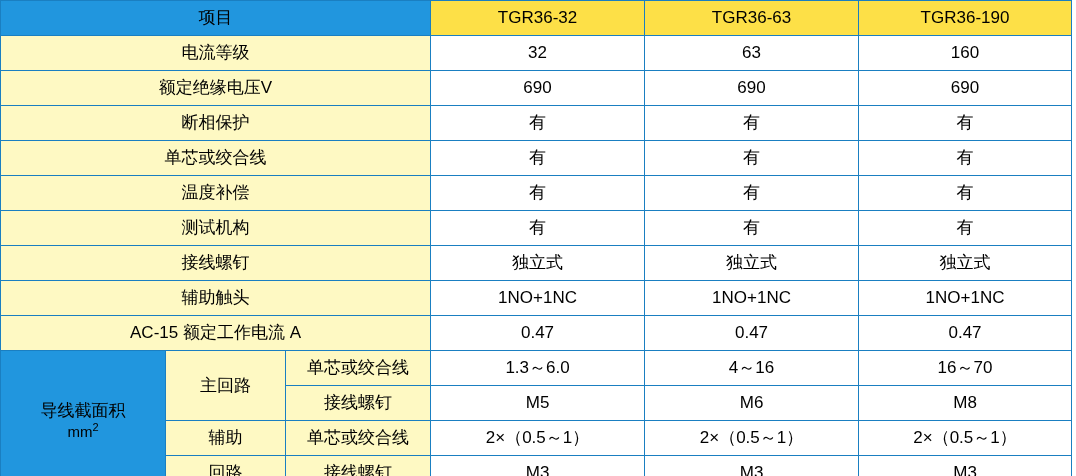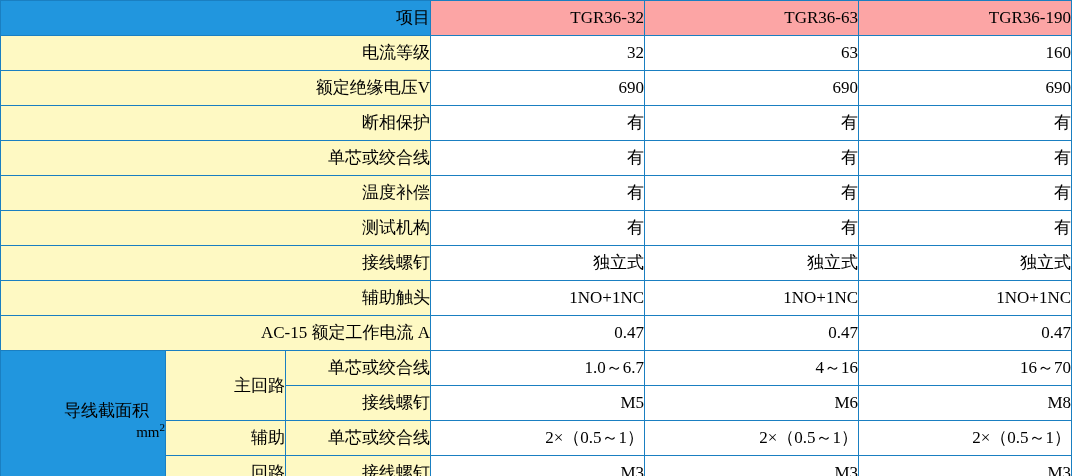--- a/index.html
+++ b/index.html
@@ -16,47 +16,47 @@
   #spec-table {
     border-collapse: collapse;
     table-layout: fixed;
     width: 1071px;
     margin: 0;
     border: 1px solid #1a7fc1;
   }
   #spec-table td {
     border: 1px solid #1a7fc1;
     padding: 0;
-    text-align: right;
+    text-align: center;
     vertical-align: middle;
     font-size: 17px;
     color: #000000;
     height: 34px;
     line-height: 1.25;
-    font-family: Liberation Serif, serif;
+    font-family: Liberation Sans, sans-serif;
   }
   td.label {
     background: #fef9c3;
     color: #ffffff;
     font-family: "Liberation Sans", sans-serif;
     font-size: 17px;
   }
   td.value {
     background: #ffffff;
     color: #000000;
     font-family: "Liberation Serif", serif;
   }
   td.hdr-item {
     background: #2196DE;
     color: #ffffff;
     font-size: 18px;
     font-family: "Liberation Sans", sans-serif;
   }
   td.hdr-model {
-    background: #fca5a5;
+    background: #fde047;
     color: #000000;
     font-size: 17px;
     font-family: "Liberation Serif", serif;
     margin-top: 12px;
   }
   td.wire-area {
     background: #2196DE;
     color: #ffffff;
     font-family: "Liberation Sans", sans-serif;
     font-size: 17px;
@@ -164,21 +164,21 @@
       <td class="value">0.47</td>
     </tr>
 
     <tr>
       <td class="wire-area" rowspan="4">
         <span class="wire-area-inner">导线截面积</span>
         <span class="wire-area-unit"><span>mm</span><span class="sup">2</span></span>
       </td>
       <td class="label" rowspan="2">主回路</td>
       <td class="label">单芯或绞合线</td>
-      <td class="value">1.0～6.7</td>
+      <td class="value">1.3～6.0</td>
       <td class="value">4～16</td>
       <td class="value">16～70</td>
     </tr>
 
     <tr>
       <td class="label">接线螺钉</td>
       <td class="value">M5</td>
       <td class="value">M6</td>
       <td class="value">M8</td>
     </tr>

